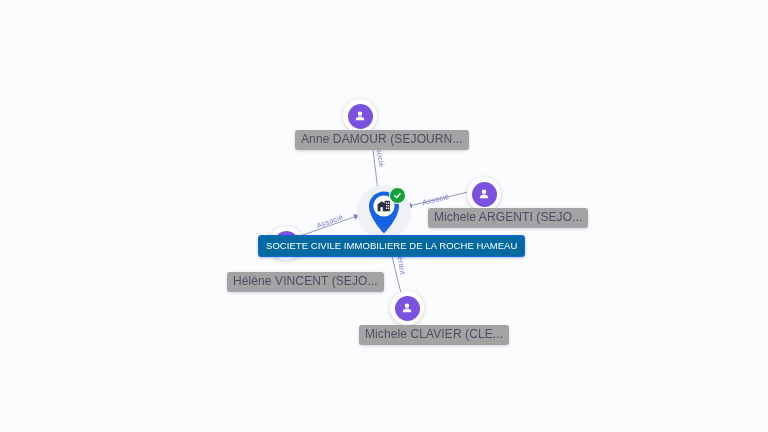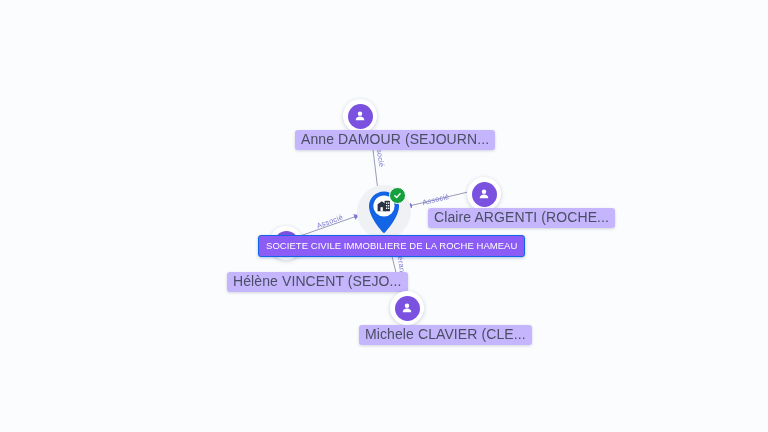--- a/index.html
+++ b/index.html
@@ -77,32 +77,32 @@
     border-radius: 50%;
     background: #14a03c;
     border: 1.5px solid #ffffff;
     display: flex;
     align-items: center;
     justify-content: center;
   }
   
   .node-label {
     position: absolute;
-    background: #c4b5fd;
+    background: #a3a3a3;
     color: #4b4f63;
-    font-size: 14px;
+    font-size: 12px;
     line-height: 13px;
     padding: 3px 6px 4px 6px;
     border-radius: 3px;
     box-shadow: 0 1px 3px rgba(40,50,90,0.20);
     white-space: nowrap;
     letter-spacing: 0.1px;
   }
   .node-label.primary {
-    background: #8b5cf6;
+    background: #0369a1;
     color: #ffffff;
     border: 1.5px solid #1464e6;
     box-shadow: 0 1px 3px rgba(20,70,170,0.35);
     font-size: 9.5px;
     letter-spacing: 0.05px;
     padding: 3px 7px 4px 7px;
     text-align: right;
   }
   
   .edge-label {
@@ -154,21 +154,21 @@
   <div class="node-label" style="left:295px; top:130px;">Anne DAMOUR (SEJOURN...</div>
 
   <div class="person-node" style="left:467px; top:177px;">
     <div class="person-disc">
       <svg width="14" height="14" viewBox="0 0 24 24" fill="#ffffff">
         <circle cx="12" cy="8" r="3.8"></circle>
         <path d="M4.6 19.2c0-4 3.3-6.2 7.4-6.2s7.4 2.2 7.4 6.2z"></path>
       </svg>
     </div>
   </div>
-  <div class="node-label" style="left:428px; top:208px;">Claire ARGENTI (ROCHE...</div>
+  <div class="node-label" style="left:428px; top:208px;">Michele ARGENTI (SEJO...</div>
 
   <div class="person-node" style="left:269px; top:226px;">
     <div class="person-disc">
       <svg width="14" height="14" viewBox="0 0 24 24" fill="#ffffff">
         <circle cx="12" cy="8" r="3.8"></circle>
         <path d="M4.6 19.2c0-4 3.3-6.2 7.4-6.2s7.4 2.2 7.4 6.2z"></path>
       </svg>
     </div>
   </div>
   <div class="node-label" style="left:227px; top:272px;">Hélène VINCENT (SEJO...</div>

